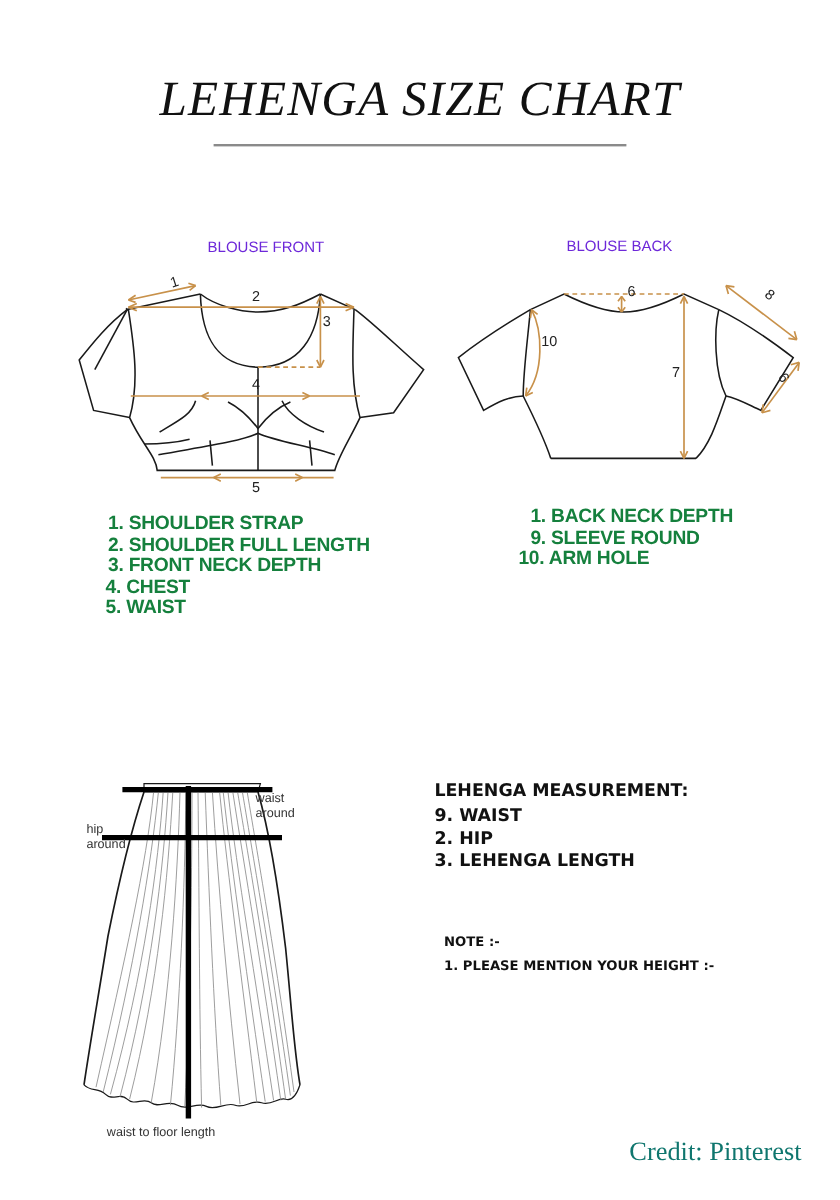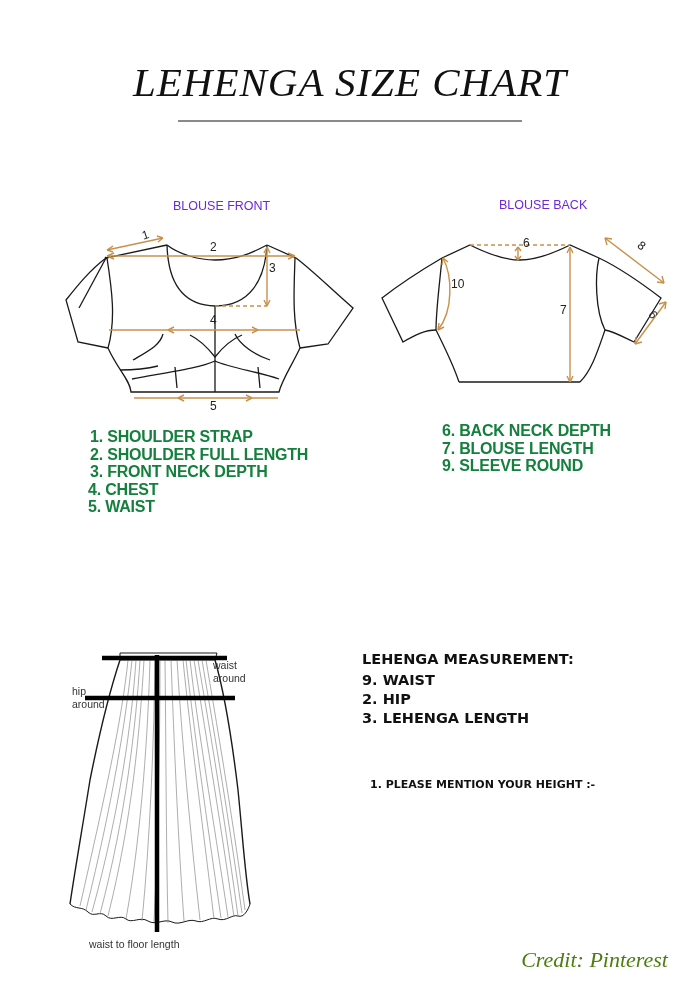--- a/index.html
+++ b/index.html
@@ -8,21 +8,21 @@
   .title-rule { position:absolute; left:178px; top:120px; width:344px; height:2px; background:#8a8a8a; }
   .diagram-label { position:absolute; font-family:"Liberation Sans", sans-serif; font-size:12.5px; color:#6d28d9; }
   svg { position:absolute; overflow:visible; }
   .list { position:absolute; font-family:Liberation Sans, sans-serif; font-weight:bold; font-size:16px; line-height:17.5px; color:#15803d; letter-spacing:-0.2px; }
   .list div { white-space:nowrap; }
   .lehenga-list { position:absolute; left:362px; top:651px; font-family:"DejaVu Sans", sans-serif; font-weight:bold; color:#111; }
   .lehenga-head { font-size:14.5px; margin-bottom:4px; }
   .lehenga-item { font-size:14.5px; line-height:19px; }
   .note { position:absolute; left:370px; top:775px; font-family:"DejaVu Sans", sans-serif; font-weight:bold; font-size:11px; line-height:20px; color:#111; }
   .skirt-label { position:absolute; font-family:"Liberation Sans", sans-serif; font-size:10.5px; color:#333; line-height:13px; }
-  .credit { position:absolute; right:32px; top:947px; font-family:"Liberation Serif", serif; font-style:italic; font-size:22px; color:#4d7c0f; }
+  .credit { position:absolute; right:32px; top:947px; font-family:"Liberation Serif", serif; font-size:22px; color:#0f766e; }
 </style>
 </head>
 <body>
 
 <div class="title">LEHENGA SIZE CHART</div>
 <div class="title-rule"></div>
 
 <div class="diagram-label" style="left:173px;top:199px;">BLOUSE FRONT</div>
 <svg width="300" height="200" style="left:60px;top:220px;" viewBox="0 0 300 200">
   <g fill="none" stroke="#1a1a1a" stroke-width="1.3">
@@ -72,21 +72,21 @@
   </g>
   <g font-family="Liberation Sans, sans-serif" font-size="12" fill="#222">
     <text x="82" y="19" transform="rotate(-18 85 15)">1</text>
     <text x="150" y="31">2</text>
     <text x="209" y="52">3</text>
     <text x="150" y="104">4</text>
     <text x="150" y="190">5</text>
   </g>
 </svg>
 
-<div class="diagram-label" style="left:499px;top:198px;text-align:right;">BLOUSE BACK</div>
+<div class="diagram-label" style="left:472px;top:198px;text-align:right;">BLOUSE BACK</div>
 <svg width="310" height="200" style="left:370px;top:220px;" viewBox="0 0 310 200">
   <g fill="none" stroke="#1a1a1a" stroke-width="1.3">
     <path d="M72 38 L100 25 C120 35 135 40 150 40 C165 40 180 35 200 25 L229 38"></path>
 
     <path d="M72 38 C55 48 35 60 12 78 L33 122 C45 115 55 110 66 110"></path>
 
     <path d="M229 38 C250 48 270 62 291 78 L264 122 C255 118 245 112 235 110"></path>
 
     <path d="M72 38 C70 60 66 90 66 110 C76 130 85 150 89 162"></path>
     <path d="M229 38 C225 55 225 90 235 110 C228 130 222 150 210 162"></path>
@@ -121,23 +121,23 @@
 
 <div class="list" style="left:90px;top:428px;">
   <div>1. SHOULDER STRAP</div>
   <div>2. SHOULDER FULL LENGTH</div>
   <div>3. FRONT NECK DEPTH</div>
   <div style="margin-left:-2px;">4. CHEST</div>
   <div style="margin-left:-2px;">5. WAIST</div>
 </div>
 
 <div class="list" style="left:442px;top:422px;">
-  <div>6. BACK NECK DEPTH</div>
-  <div>7. BLOUSE LENGTH</div>
+  <div>1. BACK NECK DEPTH</div>
   <div>9. SLEEVE ROUND</div>
+  <div style="margin-left:-10px;">10. ARM HOLE</div>
 </div>
 
 <svg width="260" height="300" style="left:40px;top:640px;" viewBox="0 0 260 300">
   <g fill="none" stroke="#1a1a1a" stroke-width="1">
 
     <path d="M80 13 L80 20 L175 20 L177 13 Z"></path>
 
     <path d="M80 20 C70 50 60 90 50 140 C42 190 35 230 30 264" stroke-width="1.4"></path>
     <path d="M175 20 C185 55 192 100 198 150 C203 200 205 235 210 264" stroke-width="1.4"></path>
 
@@ -180,16 +180,17 @@
 <div class="skirt-label" style="left:89px;top:938px;">waist to floor length</div>
 
 <div class="lehenga-list">
   <div class="lehenga-head">LEHENGA MEASUREMENT:</div>
   <div class="lehenga-item">9. WAIST</div>
   <div class="lehenga-item">2. HIP</div>
   <div class="lehenga-item">3. LEHENGA LENGTH</div>
 </div>
 
 <div class="note">
+  <div>NOTE :-</div>
   <div>1. PLEASE MENTION YOUR HEIGHT :-</div>
 </div>
 
 <div class="credit">Credit: Pinterest</div>
 
 </body></html>

